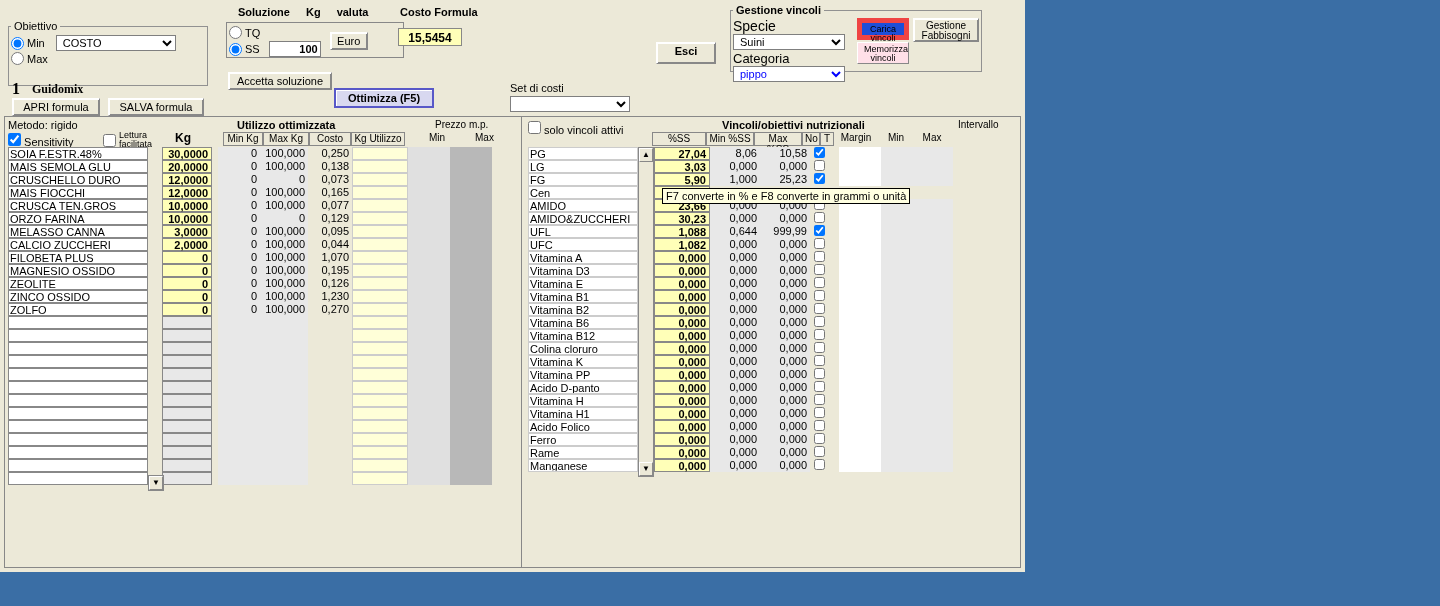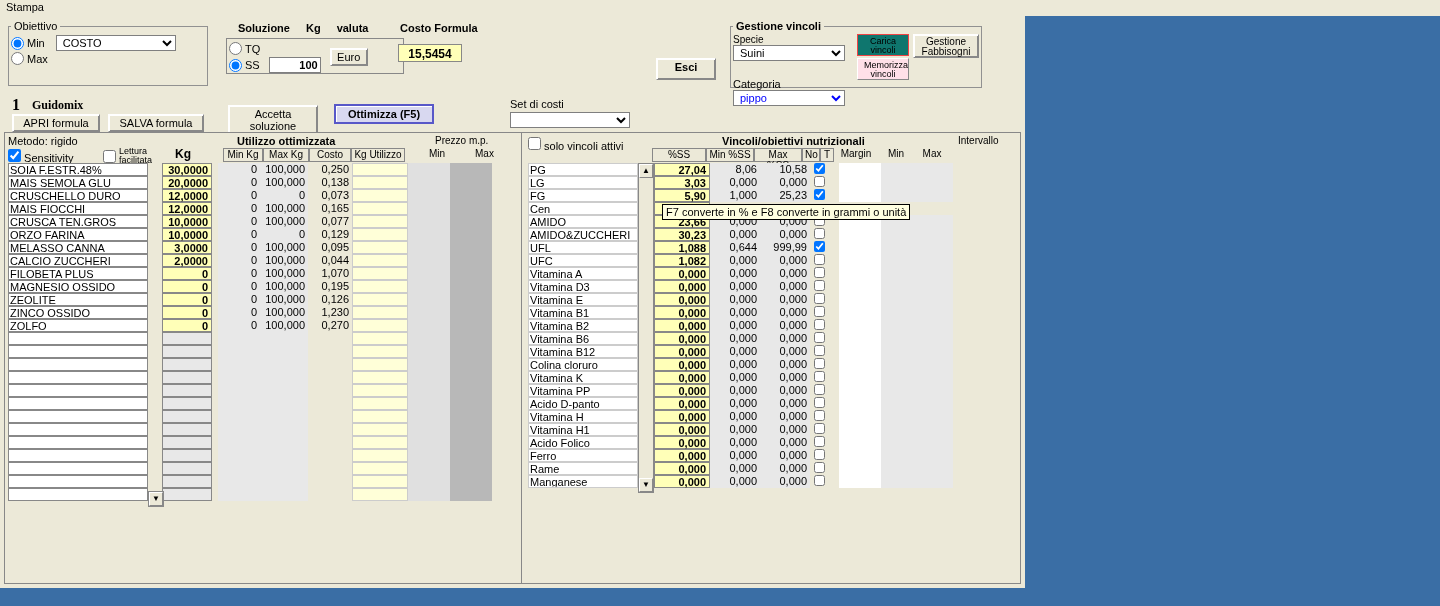--- a/index.html
+++ b/index.html
@@ -4,35 +4,35 @@
 <style>
 *{box-sizing:border-box;margin:0;padding:0}
 body{font-family:"MS Sans Serif",Tahoma,sans-serif;font-size:11px;background:#3a6ea5;color:#000}
 .app{width:1440px;height:606px;background:#3a6ea5;position:relative}
 .titlebar{background:linear-gradient(#2050d0,#3070e8);color:#fff;font-weight:bold;font-size:12px;padding:2px 6px;height:18px}
 .menubar{background:#ece9d8;font-size:11px;padding:1px 6px;height:16px}
 .menubar span{margin-right:12px;cursor:default}
 .canvas{background:#ece9d8;width:1025px;height:572px;position:relative}
 fieldset{border:1px solid #919191;position:absolute;background:#ece9d8;padding:2px}
 legend{font-size:11px;padding:0 3px;background:#ece9d8}
-.top-obj{left:8px;top:4px;width:200px;height:66px}
+.top-obj{left:8px;top:20px;width:200px;height:66px}
 .top-sol{left:220px;top:4px;width:280px;height:66px}
 .top-vinc{left:730px;top:4px;width:232px;height:68px}
 .btn{background:#ece9d8;border:1px solid #888;border-top-color:#fff;border-left-color:#fff;font-size:11px;padding:2px 6px;cursor:default;display:inline-block;text-align:center}
 .btn.raised{box-shadow:inset 1px 1px #fff,inset -1px -1px #888}
-.btn.green{background:#0f766e;border:1px solid #ef4444}
+.btn.green{background:#1d4ed8;border:5px solid #ef4444}
 .btn.pink{background:#ffe0e8}
 .btn.primary{background:#d8d8f0;font-weight:bold;border:2px solid #5858c8;box-shadow:inset 1px 1px #fff}
 input[type=text],select{font-size:11px;border:1px solid #7f7f7f;background:#fff;padding:0 2px;height:16px}
 .radio-row{display:flex;align-items:center;gap:3px;font-size:11px;margin:1px 0}
 .big1{position:absolute;left:12px;top:80px;font:bold 16px Tahoma}
 .guidomix{position:absolute;left:32px;top:82px;font:bold 12px Tahoma}
 .btn-apri{position:absolute;left:12px;top:98px;width:88px}
 .btn-salva{position:absolute;left:108px;top:98px;width:96px}
-.btn-accetta{position:absolute;left:228px;top:89px;width:90px}
+.btn-accetta{position:absolute;left:228px;top:72px;width:104px}
 .btn-ottim{position:absolute;left:334px;top:88px;width:100px;height:20px}
 .btn-esci{position:absolute;left:656px;top:42px;width:60px;height:22px;font-weight:bold}
 .workarea{position:absolute;left:4px;top:116px;right:4px;bottom:4px;border:1px solid #888;background:#ece9d8}
 .left-pane{position:absolute;left:0;top:0;width:510px;bottom:0}
 .right-pane{position:absolute;left:516px;top:0;right:0;bottom:0;border-left:1px solid #888}
 .hdr{font-size:11px;position:absolute}
 .colhdr{font-size:10px;text-align:center;border:1px solid #888;background:#ece9d8;padding:0 2px;height:14px;display:inline-block}
 .ing-name{width:140px;height:13px;border:1px solid #888;background:#fff;padding:0 1px;font-size:11px;overflow:hidden;white-space:nowrap}
 .ing-kg{width:50px;height:13px;border:1px solid #888;background:#ffffb8;text-align:right;font-weight:bold;padding-right:3px;font-size:11px}
 .ing-min{width:42px;height:13px;background:#e8e8e8;text-align:right;padding-right:3px;font-size:11px}
@@ -50,23 +50,20 @@
 .nutr-marg{width:42px;height:13px;background:#fff}
 .nutr-int{width:36px;height:13px;background:#e8e8e8}
 .scrollbar-v{width:16px;background:#ece9d8;border:1px solid #888;position:absolute}
 .scroll-btn{width:14px;height:14px;background:#ece9d8;border:1px solid;border-color:#fff #888 #888 #fff;font-size:8px;text-align:center;line-height:12px}
 .tooltip{position:absolute;background:#ffffe1;border:1px solid #000;font-size:11px;padding:1px 3px;white-space:nowrap;z-index:100}
 </style>
 </head>
 <body>
 
 <div class="app">
-<div class="menubar">
-  <span>Stampa</span>
-</div>
 <div class="canvas">
 
 <fieldset class="top-obj">
   <legend>Obiettivo</legend>
   <div class="radio-row">
           <input type="radio" checked="" style="">
           <span>Min</span>
   <select style="width:120px;margin-left:8px"><option>COSTO</option></select>
         </div>
   <div class="radio-row">
@@ -108,23 +105,23 @@
 
 <div style="position:absolute;left:510px;top:82px;font-size:11px">Set di costi</div>
 <select style="position:absolute;left:510px;top:96px;width:120px"><option></option></select>
 
 <div class="btn raised btn-esci">Esci</div>
 
 <fieldset class="top-vinc">
   <legend style="font-weight:bold">Gestione vincoli</legend>
   <div style="display:flex;gap:4px">
     <div style="width:120px">
-      <div style="font-size:10px">Specie</div>
+      <div style="font-size:14px">Specie</div>
       <select style="width:112px"><option>Suini</option></select>
-      <div style="font-size:11px;margin-top:17px">Categoria</div>
+      <div style="font-size:13px;margin-top:1px">Categoria</div>
       <select style="width:112px;background:#fff;color:#00f"><option style="background:#316ac5;color:#fff">pippo</option></select>
     </div>
     <div style="display:flex;flex-direction:column;gap:2px">
       <div class="btn green" style="width:52px;font-size:9px;line-height:9px;height:22px">Carica vincoli</div>
       <div class="btn pink" style="width:52px;font-size:9px;line-height:9px;height:22px">Memorizza vincoli</div>
     </div>
     <div class="btn raised" style="width:66px;font-size:10px;line-height:10px;height:24px">Gestione Fabbisogni</div>
   </div>
 </fieldset>
 

